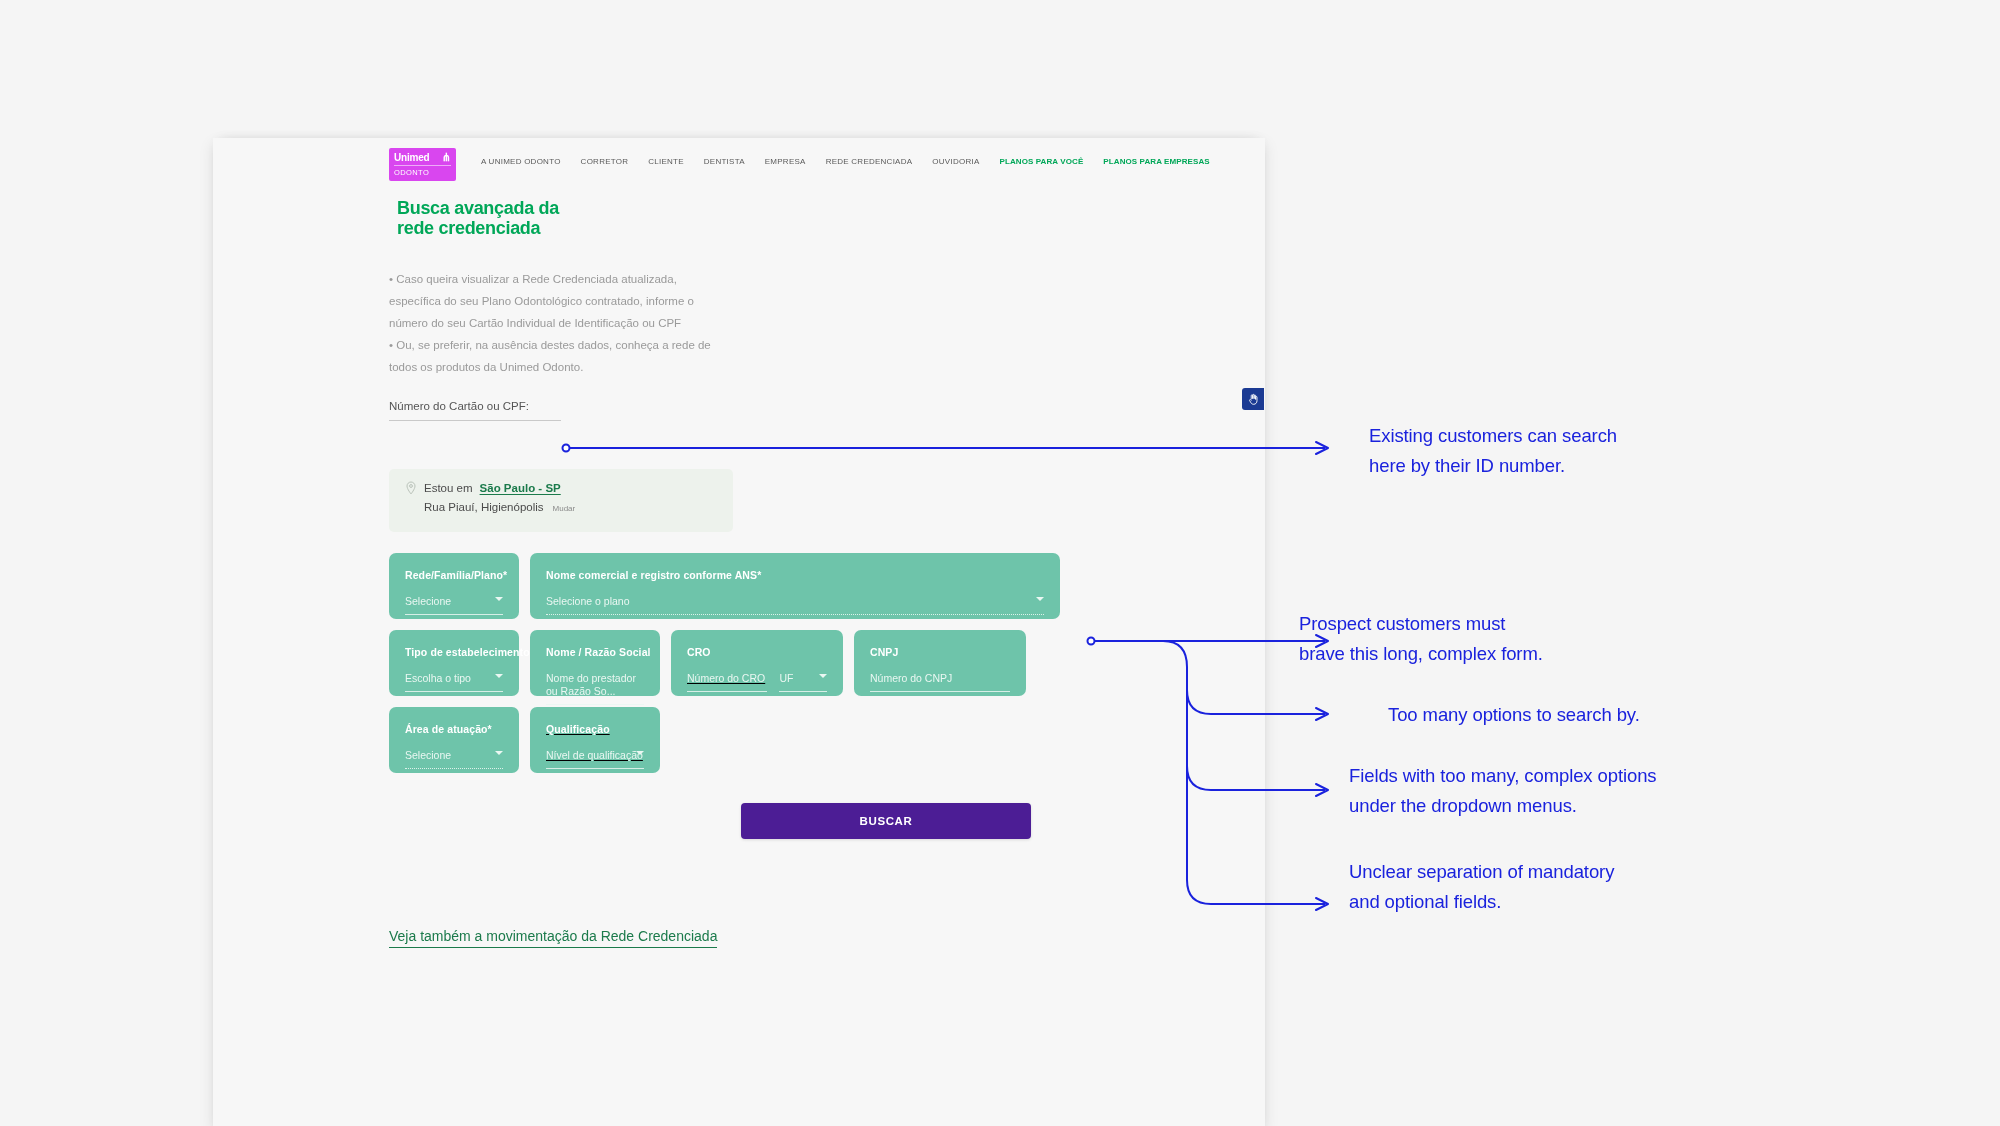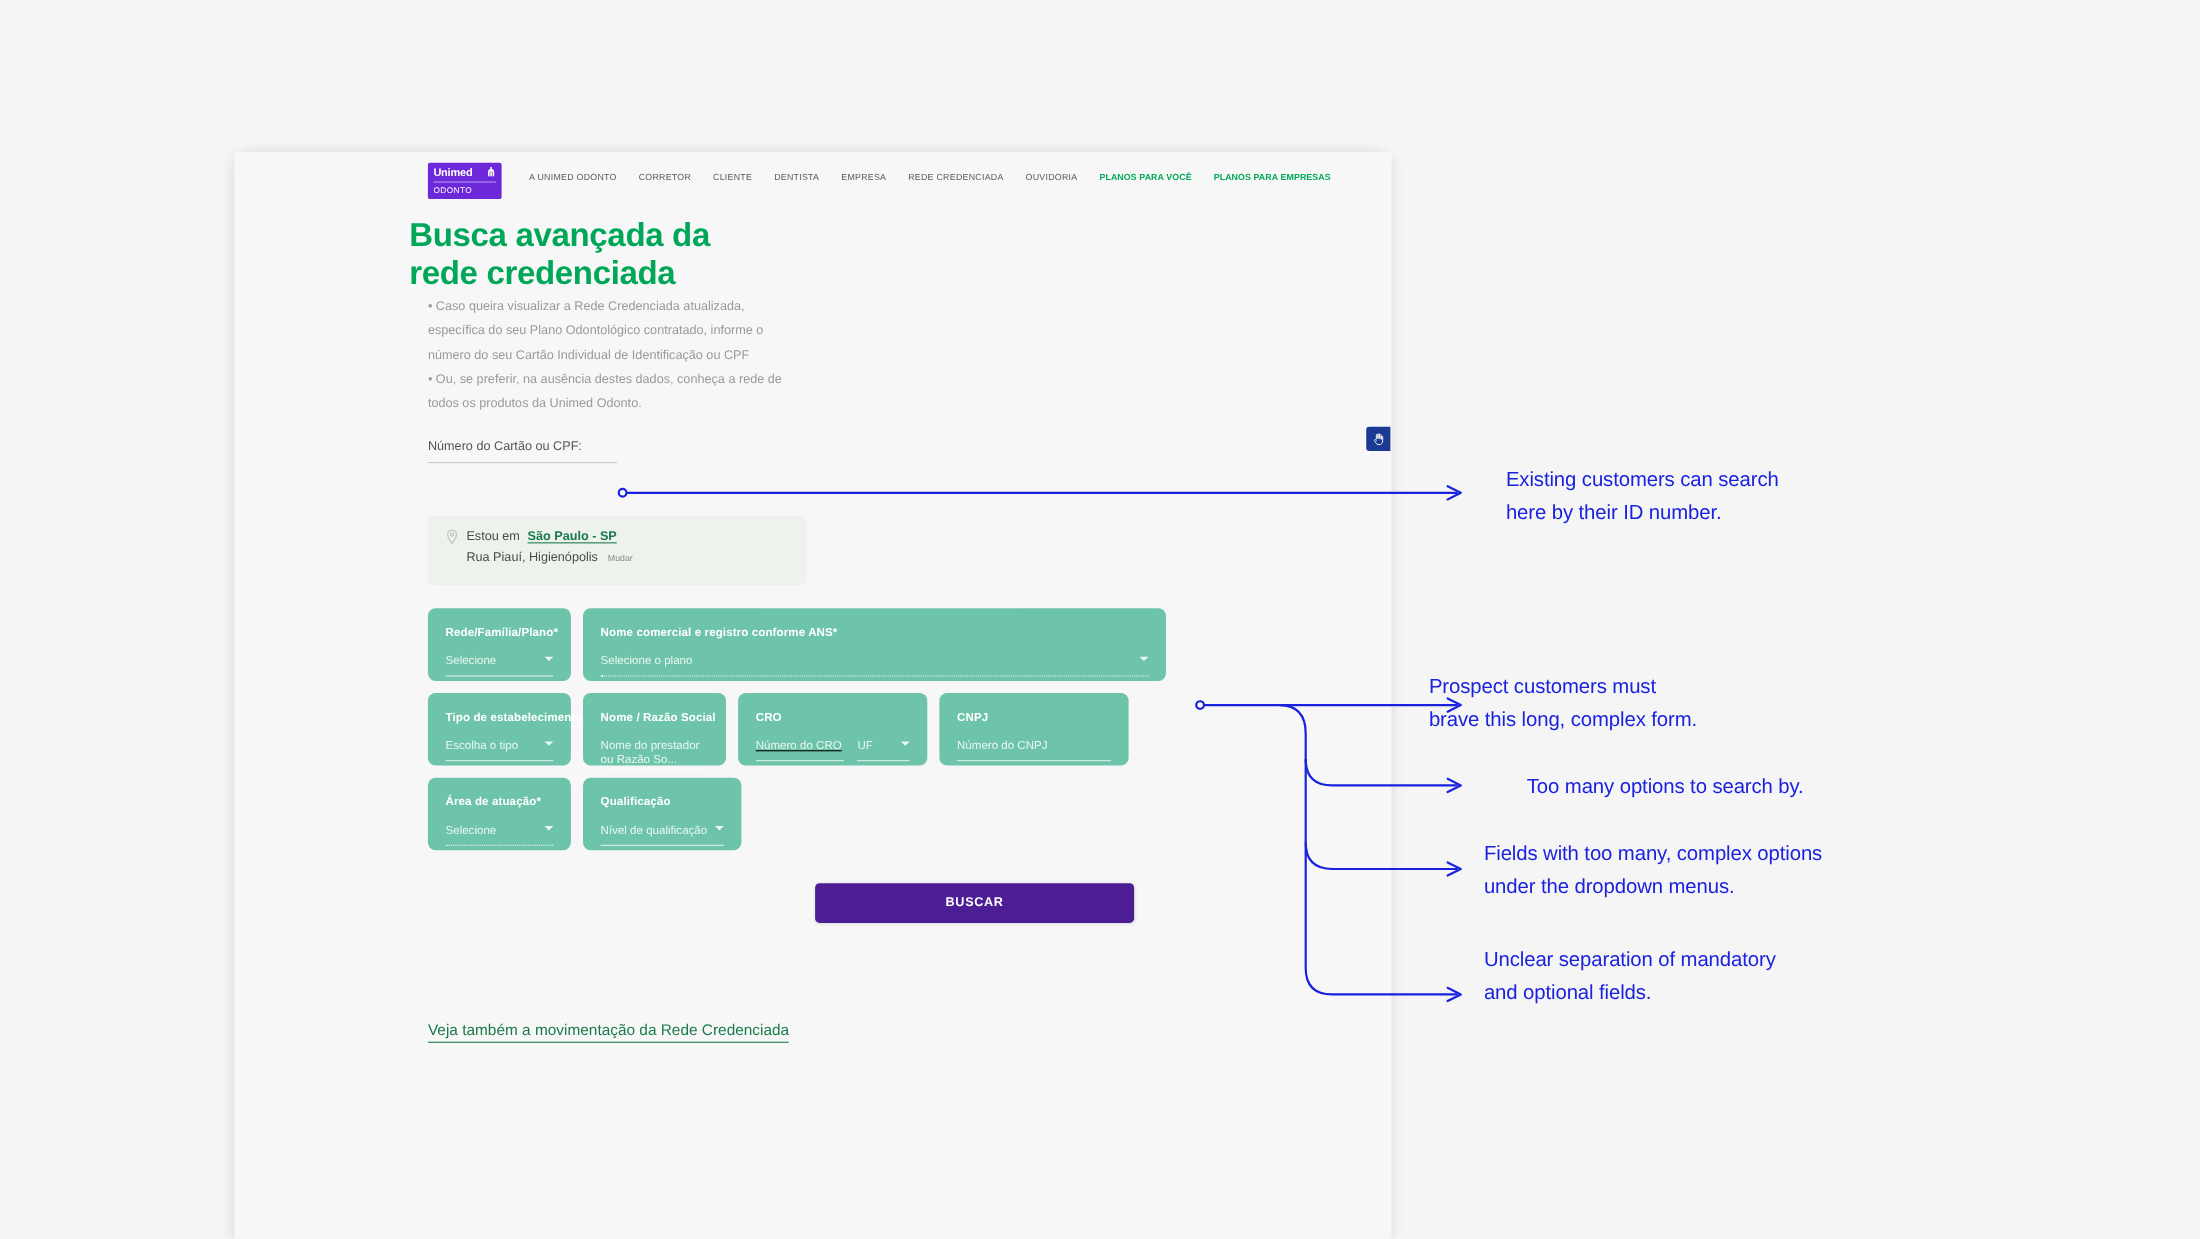--- a/index.html
+++ b/index.html
@@ -24,21 +24,21 @@
 
   
   .site-header {
     position: absolute; left: 0; top: 0;
     width: 100%; height: 58px;
     display: flex; align-items: center;
   }
   .logo {
     position: absolute; left: 176px; top: 10px;
     width: 67px; height: 33px;
-    background: #6d28d9;
+    background: #d946ef;
     border-radius: 2px;
     color: #fff;
     padding: 4px 5px 3px 5px;
   }
   .logo-top { display: flex; align-items: center; justify-content: space-between; }
   .logo-word { font-size: 10px; font-weight: bold; letter-spacing: -.2px; line-height: 11px; }
   .logo-mark { font-size: 11px; font-weight: bold; line-height: 11px; }
   .logo-sub {
     font-size: 7.5px; letter-spacing: .4px; line-height: 10px;
     border-top: 1px solid rgba(255,255,255,.55);
@@ -46,22 +46,22 @@
   }
   .nav { position: absolute; left: 268px; top: 19px; display: flex; gap: 20px; align-items: center; }
   .nav-item {
     font-size: 8px; letter-spacing: .25px; color: #5a5a5a;
     text-transform: uppercase; white-space: nowrap; cursor: pointer;
   }
   .nav-item.accent { color: #00a758; font-weight: bold; letter-spacing: .1px; }
 
   
   .headline {
-    position: absolute; left: 159px; top: 60px;
-    font-size: 30px; font-weight: bold; line-height: 1.12;
+    position: absolute; left: 184px; top: 60px;
+    font-size: 18px; font-weight: bold; line-height: 1.12;
     color: #00a758; letter-spacing: -.3px;
   }
   .intro {
     position: absolute; left: 176px; top: 130px; width: 335px;
     font-size: 11.5px; line-height: 22px; color: #9a9a9a;
   }
   .intro p + p { margin-top: 0; }
 
   
   .cpf-block { position: absolute; left: 176px; top: 262px; width: 172px; }
@@ -117,21 +117,21 @@
   
   .f-rede { width: 130px; height: 66px; }
   .f-ans  { width: 530px; height: 66px; }
   
   .f-tipo { width: 130px; height: 66px; }
   .f-nome { width: 130px; height: 66px; }
   .f-cro  { width: 172px; height: 66px; }
   .f-cnpj { width: 172px; height: 66px; }
   
   .f-area { width: 130px; height: 66px; }
-  .f-qual { width: 144px; height: 66px; }
+  .f-qual { width: 130px; height: 66px; text-decoration: underline; }
 
   .cro-num { width: 88px; position: relative; text-decoration: underline; }
   .cro-uf  { width: 52px; position: relative; }
 
   
   .btn-buscar {
     position: absolute; left: 528px; top: 665px;
     width: 290px; height: 36px;
     background: #4c1d95; border-radius: 4px;
     color: #fff; font-size: 11.5px; font-weight: bold; letter-spacing: .6px;

